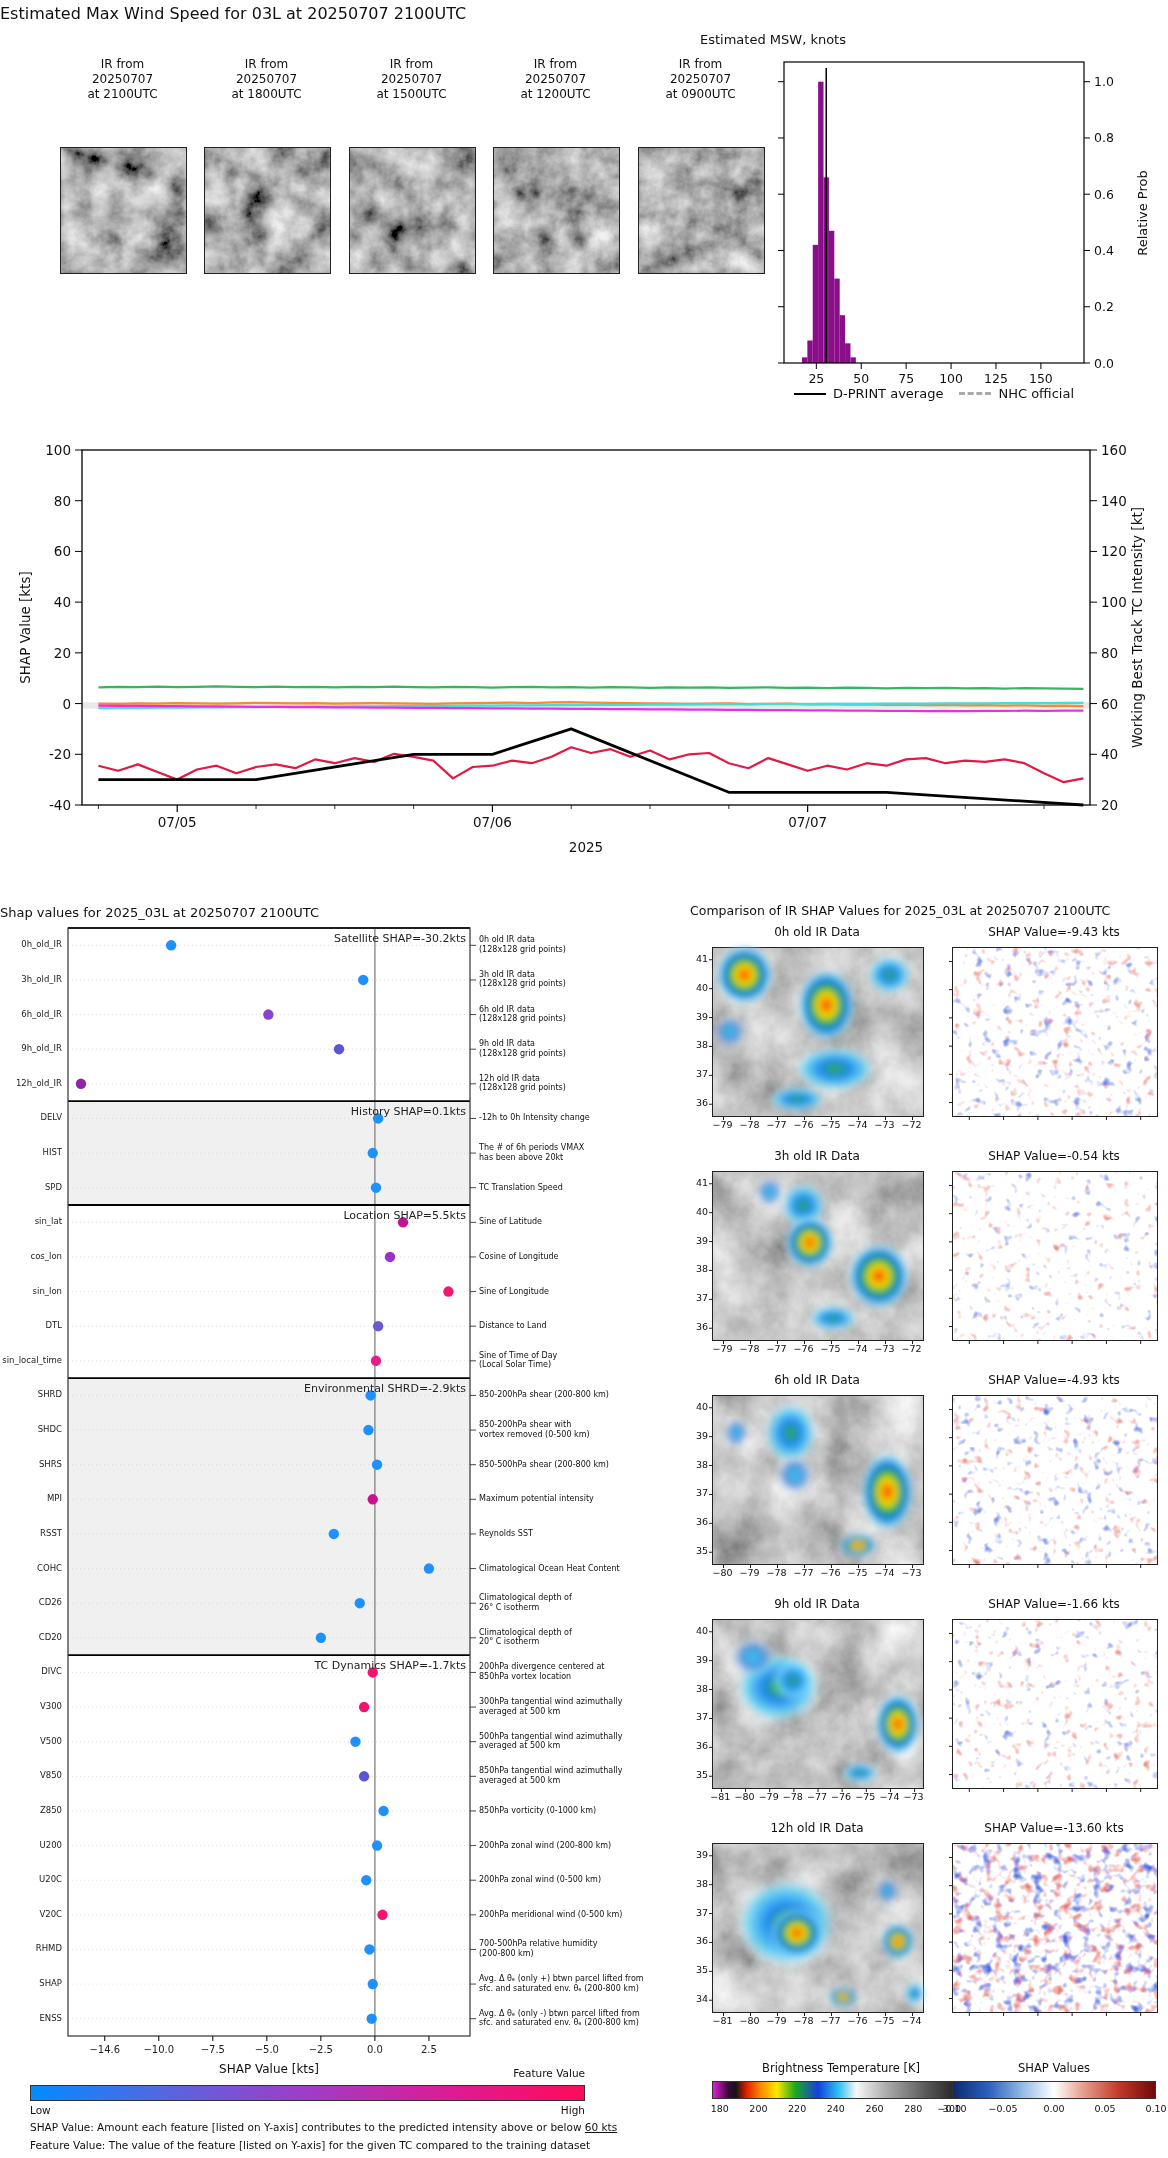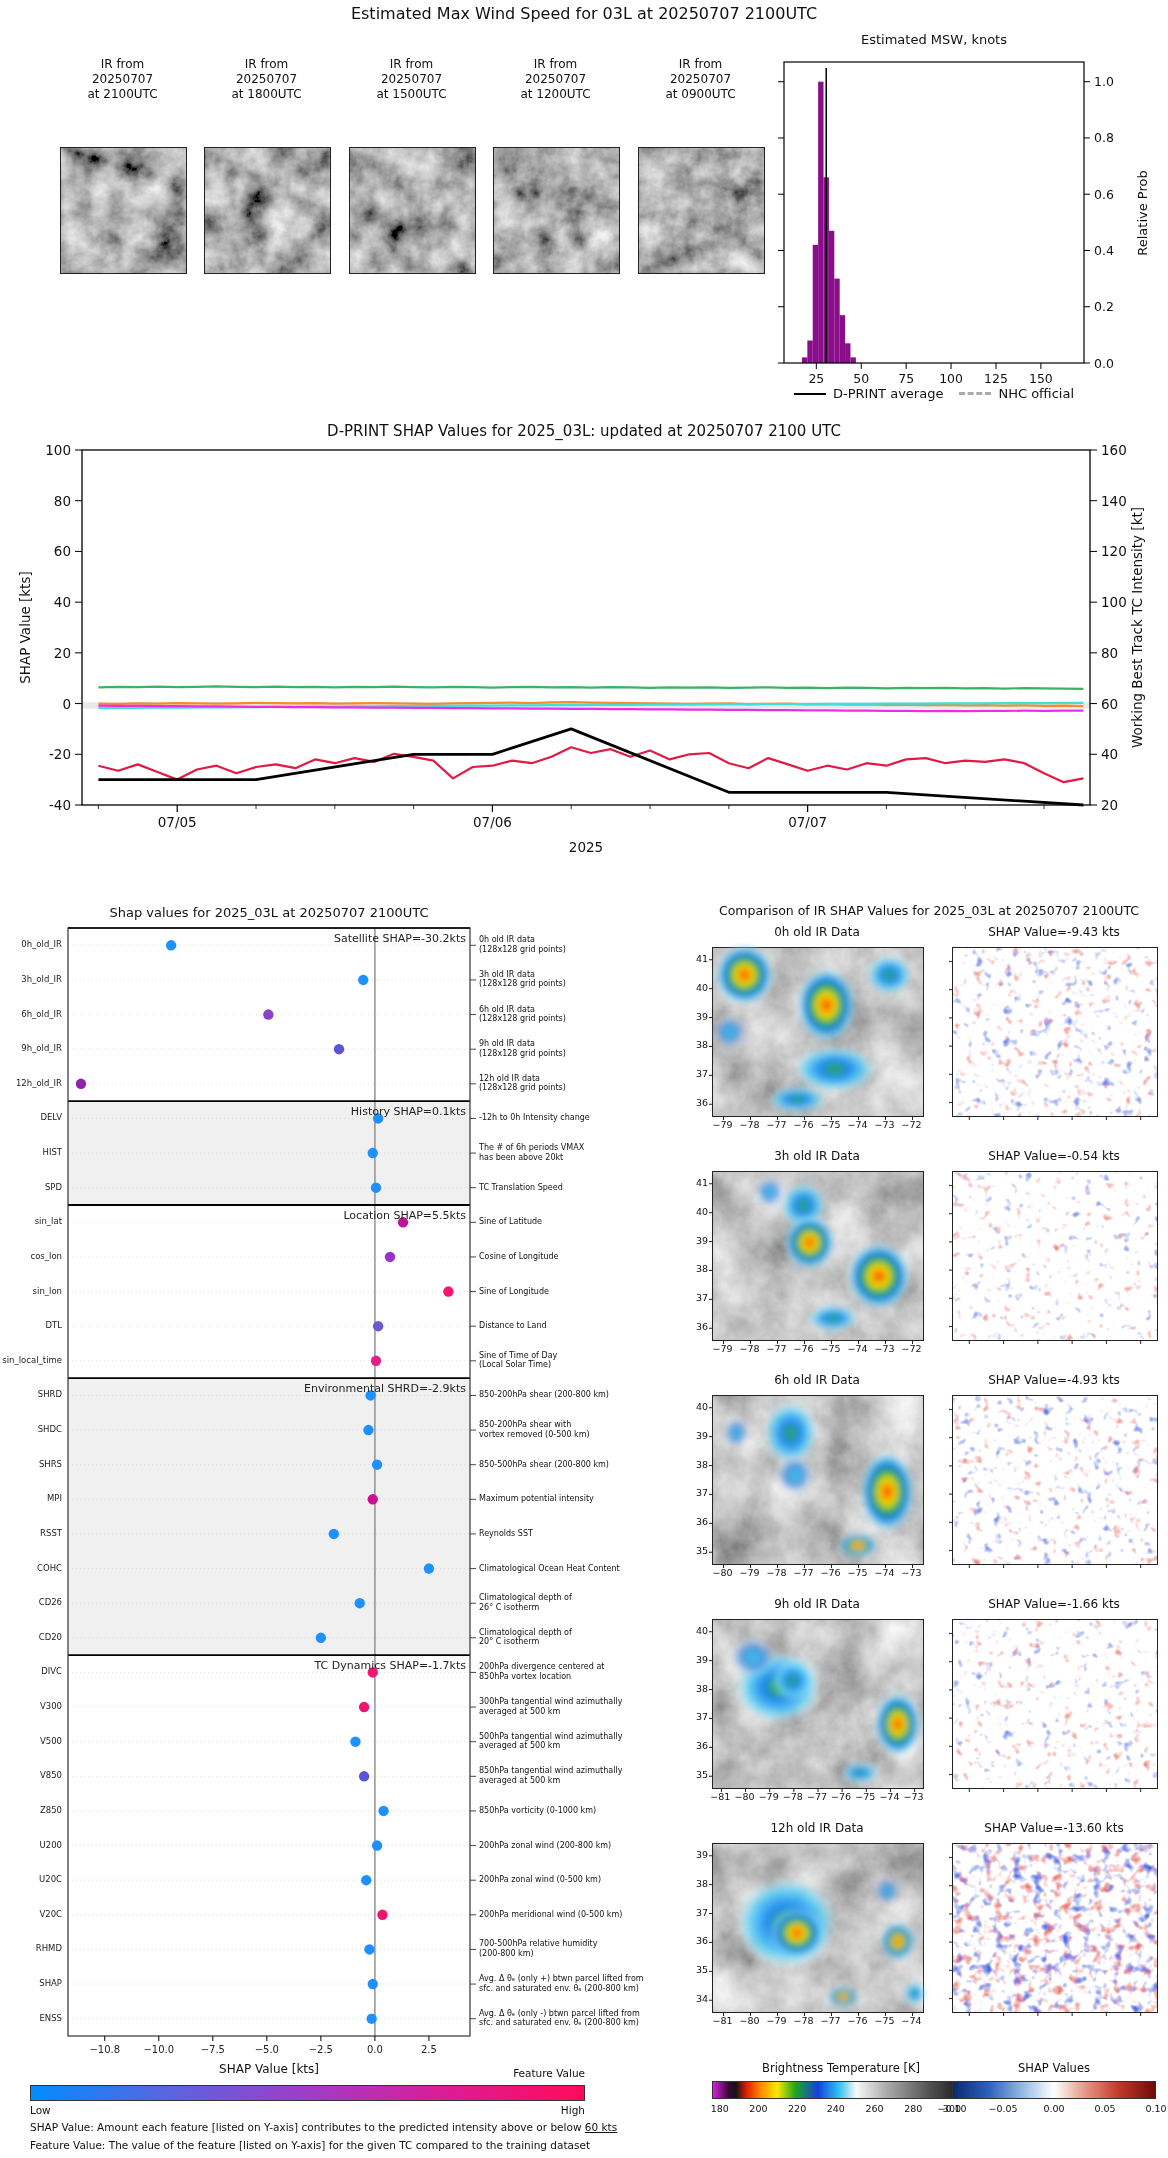--- a/index.html
+++ b/index.html
@@ -1,21 +1,21 @@
 <!DOCTYPE html>
 <html><head>
 <meta charset="utf-8">
 <style>
   html,body{margin:0;padding:0;background:#fff;}
   #canvas{position:relative;width:1168px;height:2158px;background:#fff;
           font-family:"DejaVu Sans",sans-serif;color:#111;overflow:hidden;}
   #canvas div{box-sizing:border-box;}
   svg text{font-family:"DejaVu Sans",sans-serif;}
   .sec{position:absolute;}
-  .ttl{position:absolute;text-align:center;color:#111;}
+  .ttl{position:absolute;text-align:left;color:#111;}
 </style>
 </head>
 <body>
 
 <div id="canvas">
   <div class="ttl" id="mainTitle" style="left:0;top:4px;width:1168px;font-size:16px;">Estimated Max Wind Speed for 03L at 20250707 2100UTC</div>
 
   <div class="sec" id="thumbSec" style="left:0;top:55px;width:780px;height:330px;">
       <div style="position: absolute; font-family: &quot;DejaVu Sans&quot;, sans-serif; left: 60px; top: 2px; width: 125px; text-align: center; font-size: 12px; line-height: 15px; white-space: pre-line; color: rgb(17, 17, 17);">IR from
 20250707
@@ -102,21 +102,20 @@
           <div style="font-family: &quot;DejaVu Sans&quot;, sans-serif; position: static;">D-PRINT average</div>
         </div>
         <div style="font-family: &quot;DejaVu Sans&quot;, sans-serif; position: static; display: flex; align-items: center; gap: 7px;">
           <div style="font-family: &quot;DejaVu Sans&quot;, sans-serif; position: static; width: 32px; height: 0px; border-top: 3px dashed rgb(170, 170, 170);"></div>
           <div style="font-family: &quot;DejaVu Sans&quot;, sans-serif; position: static;">NHC official</div>
         </div>
       </div>
     </div>
 
   <div class="sec" id="tsSec" style="left:0;top:420px;width:1168px;height:500px;">
-    <div class="ttl" style="left:0;top:2px;width:1168px;font-size:15px;">D-PRINT SHAP Values for 2025_03L: updated at 20250707 2100 UTC</div>
   <svg width="1168" height="500" style="position: absolute; left: 0px; top: 0px; overflow: visible;">
         <rect x="82" y="282.30357142857144" width="1008" height="6.339285714285666" fill="#E8E8E8"></rect>
         <polyline points="98.4,267.3 118.1,266.8 137.8,267.1 157.5,266.6 177.2,267.1 196.9,266.8 216.6,266.3 236.3,266.8 256.0,267.1 275.7,266.6 295.4,267.1 315.1,266.8 334.8,267.3 354.5,266.8 374.2,267.1 393.9,266.6 413.6,267.1 433.3,267.3 453.0,266.8 472.7,267.1 492.4,267.6 512.1,267.1 531.8,266.8 551.5,267.3 571.2,267.1 590.9,267.6 610.6,267.1 630.3,267.3 650.0,267.8 669.7,267.3 689.4,267.6 709.1,267.3 728.8,267.8 748.5,267.6 768.2,267.3 787.9,267.8 807.6,267.6 827.3,268.1 847.0,267.6 866.7,267.8 886.4,268.4 906.1,267.8 925.8,268.1 945.5,267.8 965.2,268.4 984.9,268.1 1004.6,268.6 1024.3,268.1 1044.0,268.4 1063.7,268.6 1083.4,268.9" fill="none" stroke="#3CB364" stroke-width="2.2" stroke-linejoin="round"></polyline>
         <polyline points="98.4,283.6 118.1,283.8 137.8,283.3 157.5,283.6 177.2,283.1 196.9,283.3 216.6,283.6 236.3,283.3 256.0,282.8 275.7,283.1 295.4,283.3 315.1,283.1 334.8,283.6 354.5,283.3 374.2,283.1 393.9,283.3 413.6,283.6 433.3,283.8 453.0,283.3 472.7,283.1 492.4,282.8 512.1,282.6 531.8,283.1 551.5,282.3 571.2,282.1 590.9,282.6 610.6,282.8 630.3,283.1 650.0,283.3 669.7,283.6 689.4,283.8 709.1,283.6 728.8,283.3 748.5,284.1 768.2,283.8 787.9,283.6 807.6,284.3 827.3,284.1 847.0,284.6 866.7,284.3 886.4,284.8 906.1,284.6 925.8,285.1 945.5,284.8 965.2,285.3 984.9,285.1 1004.6,285.6 1024.3,285.3 1044.0,285.9 1063.7,285.6 1083.4,286.1" fill="none" stroke="#F28C2E" stroke-width="2.2" stroke-linejoin="round"></polyline>
         <polyline points="98.4,288.1 118.1,287.9 137.8,287.9 157.5,287.6 177.2,287.6 196.9,287.4 216.6,287.4 236.3,287.1 256.0,287.1 275.7,286.9 295.4,286.9 315.1,286.6 334.8,286.6 354.5,286.4 374.2,286.4 393.9,286.1 413.6,286.1 433.3,285.9 453.0,285.9 472.7,285.6 492.4,285.6 512.1,285.3 531.8,285.3 551.5,285.1 571.2,285.1 590.9,284.8 610.6,284.8 630.3,284.8 650.0,284.6 669.7,284.6 689.4,284.6 709.1,284.3 728.8,284.3 748.5,284.3 768.2,284.1 787.9,284.1 807.6,284.1 827.3,283.8 847.0,283.8 866.7,283.8 886.4,283.6 906.1,283.6 925.8,283.6 945.5,283.3 965.2,283.3 984.9,283.3 1004.6,283.1 1024.3,283.1 1044.0,283.1 1063.7,282.8 1083.4,282.8" fill="none" stroke="#3FE0DC" stroke-width="2.2" stroke-linejoin="round"></polyline>
         <polyline points="98.4,285.6 118.1,285.9 137.8,285.9 157.5,286.1 177.2,286.1 196.9,286.4 216.6,286.4 236.3,286.6 256.0,286.9 275.7,286.9 295.4,287.1 315.1,287.1 334.8,287.4 354.5,287.4 374.2,287.6 393.9,287.6 413.6,287.9 433.3,287.9 453.0,288.1 472.7,288.1 492.4,288.4 512.1,288.4 531.8,288.6 551.5,288.6 571.2,288.9 590.9,288.9 610.6,289.1 630.3,289.1 650.0,289.4 669.7,289.4 689.4,289.7 709.1,289.7 728.8,289.9 748.5,289.9 768.2,290.2 787.9,290.2 807.6,290.4 827.3,290.4 847.0,290.7 866.7,290.7 886.4,290.9 906.1,290.9 925.8,291.2 945.5,290.9 965.2,291.2 984.9,290.9 1004.6,290.9 1024.3,290.7 1044.0,290.9 1063.7,290.7 1083.4,290.7" fill="none" stroke="#EB2CEB" stroke-width="2.2" stroke-linejoin="round"></polyline>
         <polyline points="98.4,345.7 118.1,350.8 137.8,344.4 157.5,352.0 177.2,359.6 196.9,349.5 216.6,345.7 236.3,353.3 256.0,347.0 275.7,344.4 295.4,348.2 315.1,339.4 334.8,343.2 354.5,338.1 374.2,341.9 393.9,333.8 413.6,336.8 433.3,340.6 453.0,358.4 472.7,347.0 492.4,345.7 512.1,340.6 531.8,343.2 551.5,336.8 571.2,327.2 590.9,333.0 610.6,329.2 630.3,336.8 650.0,330.5 669.7,339.4 689.4,334.3 709.1,333.0 728.8,343.2 748.5,348.2 768.2,338.1 787.9,344.4 807.6,350.8 827.3,345.7 847.0,349.5 866.7,343.2 886.4,345.7 906.1,339.4 925.8,338.1 945.5,343.2 965.2,340.6 984.9,341.9 1004.6,339.4 1024.3,343.2 1044.0,353.3 1063.7,362.2 1083.4,358.4" fill="none" stroke="#E01A45" stroke-width="2.2" stroke-linejoin="round"></polyline>
         <polyline points="98.4,359.6 256.0,359.6 413.6,334.3 492.4,334.3 571.2,308.9 728.8,372.3 886.4,372.3 1083.4,385.0" fill="none" stroke="#000000" stroke-width="2.8" stroke-linejoin="round"></polyline>
         <rect x="82" y="30" width="1008" height="355" fill="none" stroke="#000" stroke-width="1.3"></rect>
         <line x1="82" y1="30" x2="75" y2="30" stroke="#000"></line>
@@ -368,21 +367,21 @@
       <div style="position: absolute; font-family: &quot;DejaVu Sans&quot;, sans-serif; left: 479px; top: 1079.06px; width: 205px; font-size: 8px; line-height: 9.5px; color: rgb(17, 17, 17); white-space: pre-line;">Avg. Δ θₑ (only +) btwn parcel lifted from
 sfc. and saturated env. θₑ (200-800 km)</div>
       <div style="position: absolute; font-family: &quot;DejaVu Sans&quot;, sans-serif; left: 0px; top: 1117.69px; width: 62px; text-align: right; font-size: 8.5px; color: rgb(34, 34, 34);">ENSS</div>
       <div style="position: absolute; font-family: &quot;DejaVu Sans&quot;, sans-serif; left: 479px; top: 1113.69px; width: 205px; font-size: 8px; line-height: 9.5px; color: rgb(17, 17, 17); white-space: pre-line;">Avg. Δ θₑ (only -) btwn parcel lifted from
 sfc. and saturated env. θₑ (200-800 km)</div>
       <div style="position: absolute; font-family: &quot;DejaVu Sans&quot;, sans-serif; left: 6px; top: 37px; width: 460px; text-align: right; font-size: 11px; color: rgb(34, 34, 34);">Satellite SHAP=-30.2kts</div>
       <div style="position: absolute; font-family: &quot;DejaVu Sans&quot;, sans-serif; left: 6px; top: 210.125px; width: 460px; text-align: right; font-size: 11px; color: rgb(34, 34, 34);">History SHAP=0.1kts</div>
       <div style="position: absolute; font-family: &quot;DejaVu Sans&quot;, sans-serif; left: 6px; top: 314px; width: 460px; text-align: right; font-size: 11px; color: rgb(34, 34, 34);">Location SHAP=5.5kts</div>
       <div style="position: absolute; font-family: &quot;DejaVu Sans&quot;, sans-serif; left: 6px; top: 487.125px; width: 460px; text-align: right; font-size: 11px; color: rgb(34, 34, 34);">Environmental SHRD=-2.9kts</div>
       <div style="position: absolute; font-family: &quot;DejaVu Sans&quot;, sans-serif; left: 6px; top: 764.125px; width: 460px; text-align: right; font-size: 11px; color: rgb(34, 34, 34);">TC Dynamics SHAP=-1.7kts</div>
-      <div style="position: absolute; font-family: &quot;DejaVu Sans&quot;, sans-serif; left: 79.7419px; top: 1149px; width: 50px; text-align: center; font-size: 10px; color: rgb(34, 34, 34);">−10.8</div>
+      <div style="position: absolute; font-family: &quot;DejaVu Sans&quot;, sans-serif; left: 79.7419px; top: 1149px; width: 50px; text-align: center; font-size: 10px; color: rgb(34, 34, 34);">−14.6</div>
       <div style="position: absolute; font-family: &quot;DejaVu Sans&quot;, sans-serif; left: 133.774px; top: 1149px; width: 50px; text-align: center; font-size: 10px; color: rgb(34, 34, 34);">−10.0</div>
       <div style="position: absolute; font-family: &quot;DejaVu Sans&quot;, sans-serif; left: 187.806px; top: 1149px; width: 50px; text-align: center; font-size: 10px; color: rgb(34, 34, 34);">−7.5</div>
       <div style="position: absolute; font-family: &quot;DejaVu Sans&quot;, sans-serif; left: 241.839px; top: 1149px; width: 50px; text-align: center; font-size: 10px; color: rgb(34, 34, 34);">−5.0</div>
       <div style="position: absolute; font-family: &quot;DejaVu Sans&quot;, sans-serif; left: 295.871px; top: 1149px; width: 50px; text-align: center; font-size: 10px; color: rgb(34, 34, 34);">−2.5</div>
       <div style="position: absolute; font-family: &quot;DejaVu Sans&quot;, sans-serif; left: 349.903px; top: 1149px; width: 50px; text-align: center; font-size: 10px; color: rgb(34, 34, 34);">0.0</div>
       <div style="position: absolute; font-family: &quot;DejaVu Sans&quot;, sans-serif; left: 403.935px; top: 1149px; width: 50px; text-align: center; font-size: 10px; color: rgb(34, 34, 34);">2.5</div>
       <div style="position: absolute; font-family: &quot;DejaVu Sans&quot;, sans-serif; left: 68px; top: 1167px; width: 402px; text-align: center; font-size: 12px; color: rgb(17, 17, 17);">SHAP Value [kts]</div>
       <div style="position: absolute; font-family: &quot;DejaVu Sans&quot;, sans-serif; left: 385px; top: 1172px; width: 200px; text-align: right; font-size: 10.5px;">Feature Value</div>
       <div style="position: absolute; font-family: &quot;DejaVu Sans&quot;, sans-serif; left: 30px; top: 1190px; width: 555px; height: 16px; border: 1px solid rgb(51, 51, 51); background: linear-gradient(90deg, rgb(0, 140, 255) 0%, rgb(90, 100, 224) 25%, rgb(160, 60, 200) 50%, rgb(220, 28, 150) 75%, rgb(255, 10, 90) 100%);"></div>
       <div style="position: absolute; font-family: &quot;DejaVu Sans&quot;, sans-serif; left: 30px; top: 1209px; font-size: 10.5px;">Low</div>

